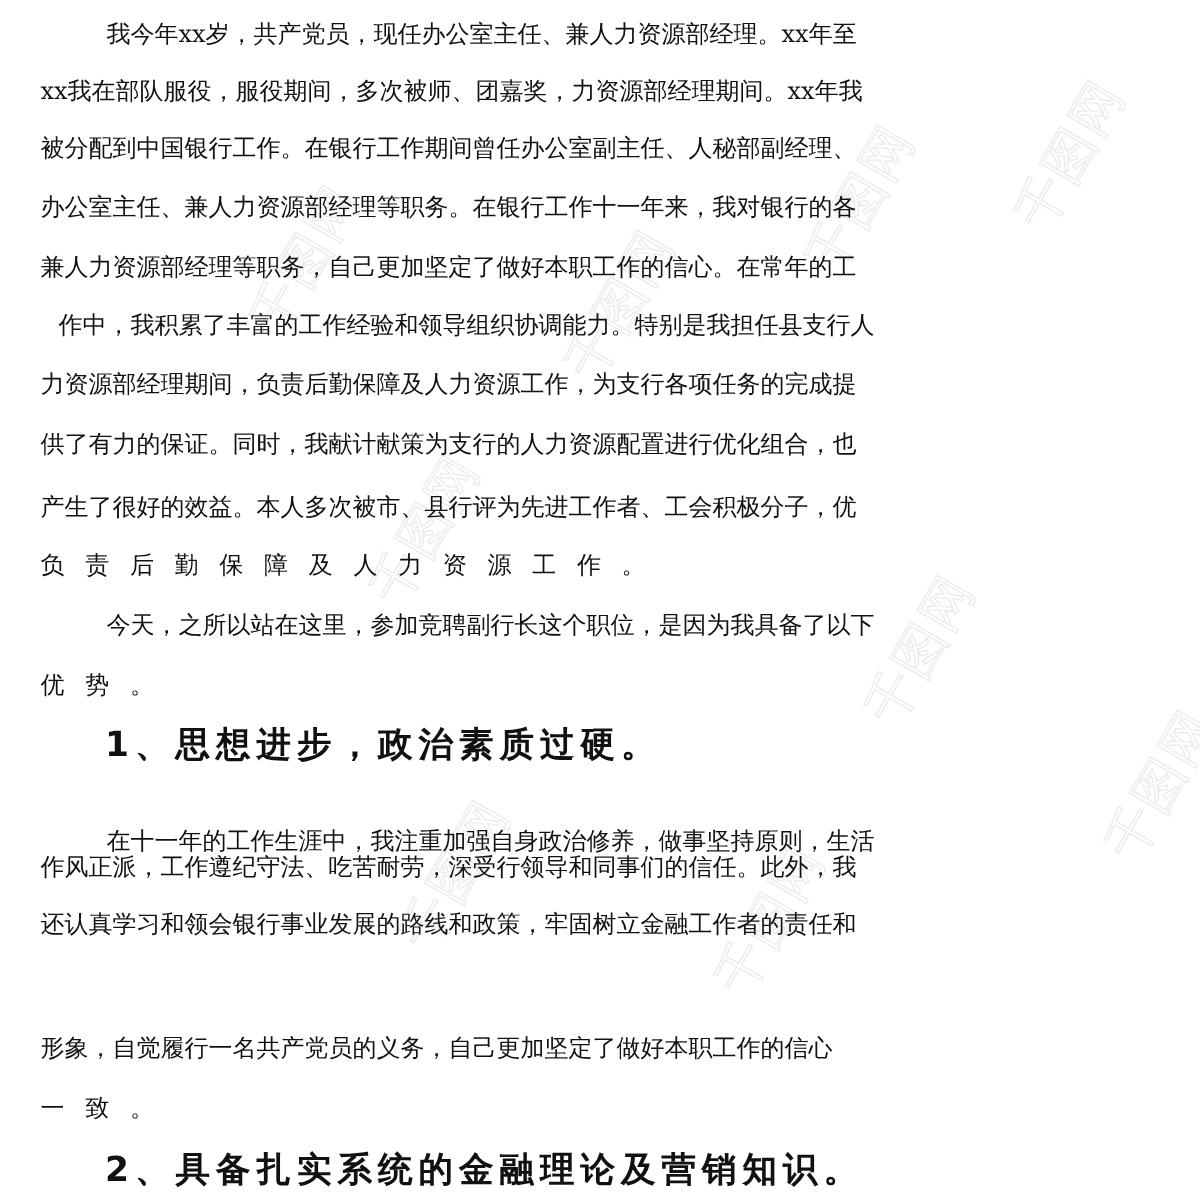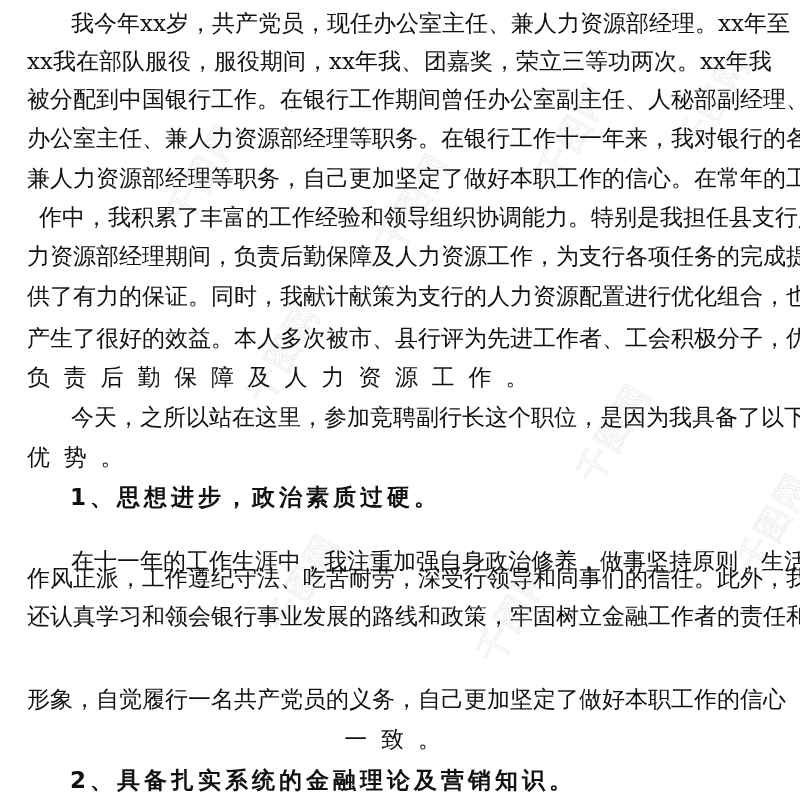--- a/index.html
+++ b/index.html
@@ -19,21 +19,21 @@
       position: absolute;
       left: 0; top: 0;
       width: 800px; height: 800px;
     }
     .line {
       position: absolute;
       left: 27px;
       width: 745px;
       height: 30px;
       line-height: 30px;
-      font-size: 23px;
+      font-size: 16px;
       letter-spacing: 13.8px;
       white-space: nowrap;
       overflow: visible;
     }
     .line.indent { left: 71px; width: 700px; }
     .line.heading {
       left: 70px;
       font-family: "DejaVu Sans", "Liberation Sans", sans-serif;
       font-weight: bold;
       font-size: 23px;
@@ -61,32 +61,32 @@
       <div class="watermark" style="left: 520px; top: 110px;">千图网</div>
       <div class="watermark" style="left: 660px; top: 80px;">千图网</div>
       <div class="watermark" style="left: 230px; top: 330px;">千图网</div>
       <div class="watermark" style="left: 560px; top: 410px;">千图网</div>
       <div class="watermark" style="left: 250px; top: 560px;">千图网</div>
       <div class="watermark" style="left: 460px; top: 590px;">千图网</div>
       <div class="watermark" style="left: 720px; top: 500px;">千图网</div>
     </div>
   <div id="lines">
       <div class="line indent" style="top: 8px; letter-spacing: 0px;">我今年xx岁，共产党员，现任办公室主任、兼人力资源部经理。xx年至</div>
-      <div class="line" style="top: 46px; letter-spacing: 0px;">xx我在部队服役，服役期间，xx年我、团嘉奖，荣立三等功两次。xx年我</div>
+      <div class="line" style="top: 46px; letter-spacing: 0px;">xx我在部队服役，服役期间，多次被师、团嘉奖，力资源部经理期间。xx年我</div>
       <div class="line" style="top: 84px; letter-spacing: 0px;">被分配到中国银行工作。在银行工作期间曾任办公室副主任、人秘部副经理、</div>
       <div class="line" style="top: 123px; letter-spacing: 0px;">办公室主任、兼人力资源部经理等职务。在银行工作十一年来，我对银行的各</div>
       <div class="line" style="top: 163px; letter-spacing: 0px;">兼人力资源部经理等职务，自己更加坚定了做好本职工作的信心。在常年的工</div>
       <div class="line" style="top: 202px; letter-spacing: 0px; margin-left: 12px;">作中，我积累了丰富的工作经验和领导组织协调能力。特别是我担任县支行人</div>
       <div class="line" style="top: 241px; letter-spacing: 0px;">力资源部经理期间，负责后勤保障及人力资源工作，为支行各项任务的完成提</div>
       <div class="line" style="top: 281px; letter-spacing: 0px;">供了有力的保证。同时，我献计献策为支行的人力资源配置进行优化组合，也</div>
       <div class="line" style="top: 323px; letter-spacing: 0px;">产生了很好的效益。本人多次被市、县行评为先进工作者、工会积极分子，优</div>
       <div class="line" style="top: 362px;">负责后勤保障及人力资源工作。</div>
       <div class="line indent" style="top: 402px; letter-spacing: 0px;">今天，之所以站在这里，参加竞聘副行长这个职位，是因为我具备了以下</div>
       <div class="line" style="top: 442px;">优势。</div>
       <div class="line heading" style="top: 482px;">1、思想进步，政治素质过硬。</div>
       <div class="line indent" style="top: 524px; letter-spacing: 0px; margin-top: 22px;">在十一年的工作生涯中，我注重加强自身政治修养，做事坚持原则，生活</div>
       <div class="line" style="top: 563px; letter-spacing: 0px;">作风正派，工作遵纪守法、吃苦耐劳，深受行领导和同事们的信任。此外，我</div>
       <div class="line" style="top: 601px; letter-spacing: 0px;">还认真学习和领会银行事业发展的路线和政策，牢固树立金融工作者的责任和</div>
       <div class="line" style="top: 684px; letter-spacing: 0px;">形象，自觉履行一名共产党员的义务，自己更加坚定了做好本职工作的信心</div>
-      <div class="line" style="top: 724px; text-align: center;">一致。</div>
+      <div class="line" style="top: 724px;">一致。</div>
       <div class="line heading" style="top: 765px;">2、具备扎实系统的金融理论及营销知识。</div>
     </div>
 </div>
 
 </body></html>

